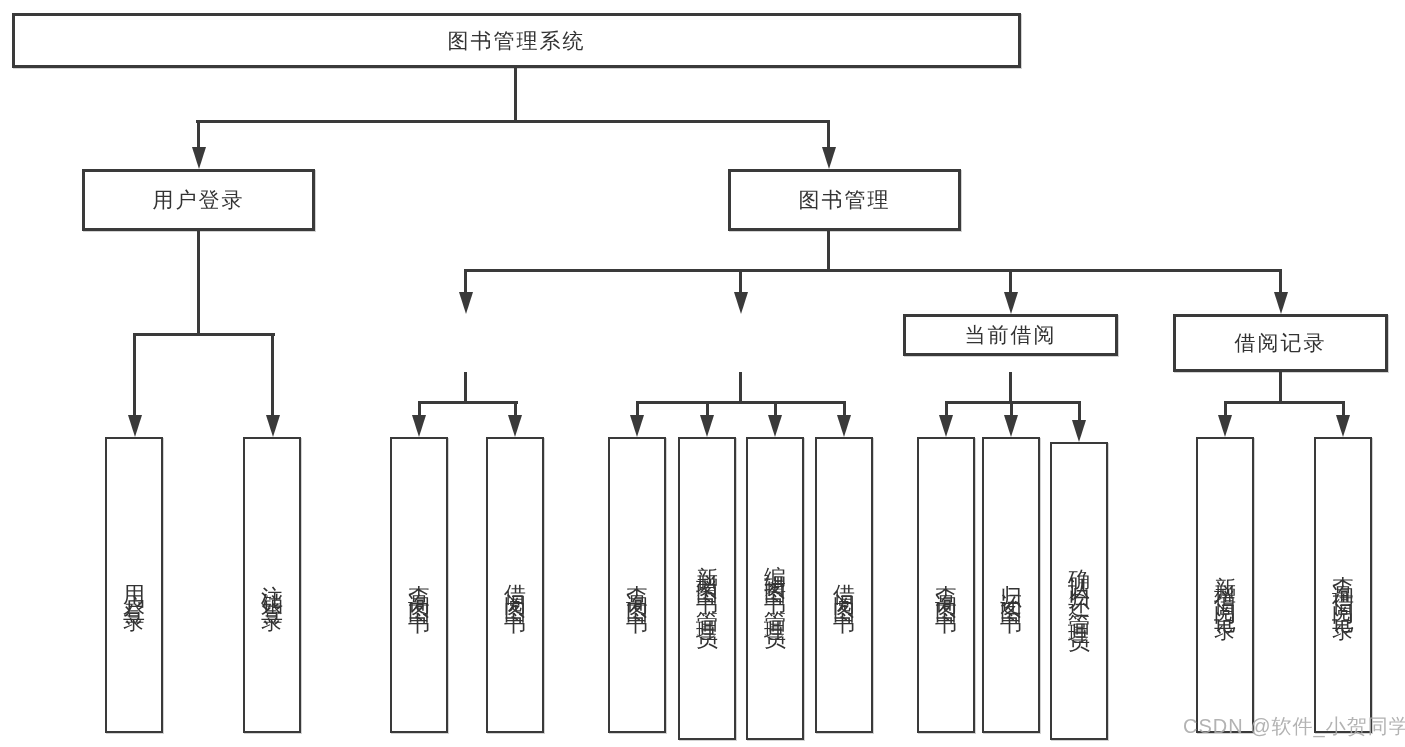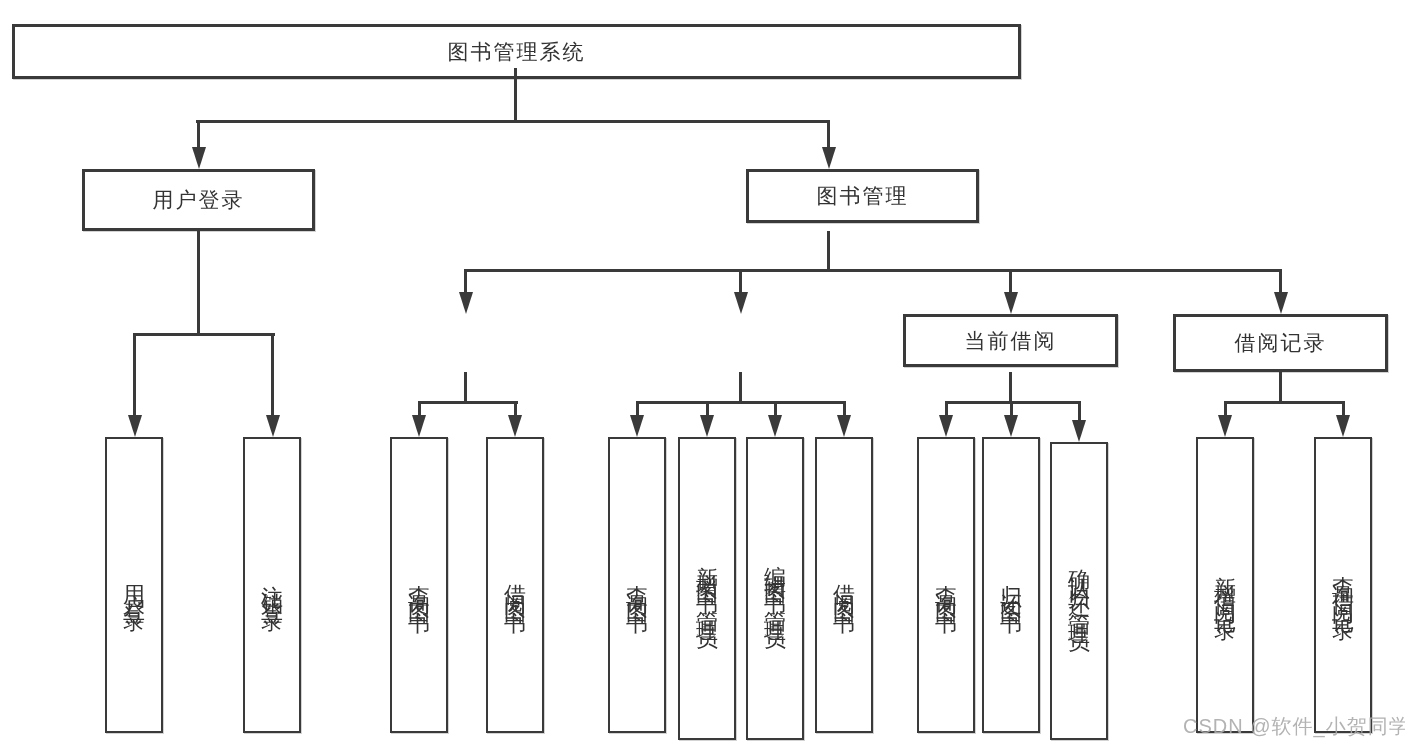--- a/index.html
+++ b/index.html
@@ -33,35 +33,35 @@
   .watermark{
     position:absolute;color:var(--watermark);font-size:20px;letter-spacing:1px;
     white-space:nowrap;opacity:0.9;
   }
 </style>
 </head>
 <body>
 
 <div class="canvas">
 
-  <div class="node" style="left:12px;top:24px;width:1009px;height:55px">
+  <div class="node" style="left:12px;top:13px;width:1009px;height:55px">
     <span>图书管理系统</span>
   </div>
 
   <div class="vline" style="left:514px;top:68px;width:3px;height:52px"></div>
   <div class="hline" style="left:196px;top:120px;width:634px;height:3px"></div>
   <div class="vline" style="left:197px;top:120px;width:3px;height:30px"></div>
   <div class="arrow" style="left:192px;top:147px"></div>
   <div class="vline" style="left:827px;top:120px;width:3px;height:30px"></div>
   <div class="arrow" style="left:822px;top:147px"></div>
 
   <div class="node" style="left:82px;top:169px;width:233px;height:62px">
     <span>用户登录</span>
   </div>
-  <div class="node" style="left:746px;top:169px;width:233px;height:54px">
+  <div class="node" style="left:728px;top:169px;width:233px;height:62px">
     <span>图书管理</span>
   </div>
 
   <div class="vline" style="left:197px;top:231px;width:3px;height:104px"></div>
   <div class="hline" style="left:133px;top:333px;width:142px;height:3px"></div>
   <div class="vline" style="left:133px;top:333px;width:3px;height:84px"></div>
   <div class="arrow" style="left:128px;top:415px"></div>
   <div class="vline" style="left:271px;top:333px;width:3px;height:84px"></div>
   <div class="arrow" style="left:266px;top:415px"></div>
 
@@ -69,21 +69,21 @@
   <div class="hline" style="left:464px;top:269px;width:818px;height:3px"></div>
   <div class="vline" style="left:464px;top:269px;width:3px;height:26px"></div>
   <div class="arrow" style="left:459px;top:292px"></div>
   <div class="vline" style="left:739px;top:269px;width:3px;height:26px"></div>
   <div class="arrow" style="left:734px;top:292px"></div>
   <div class="vline" style="left:1009px;top:269px;width:3px;height:26px"></div>
   <div class="arrow" style="left:1004px;top:292px"></div>
   <div class="vline" style="left:1279px;top:269px;width:3px;height:26px"></div>
   <div class="arrow" style="left:1274px;top:292px"></div>
 
-  <div class="node" style="left:903px;top:314px;width:215px;height:53px">
+  <div class="node" style="left:903px;top:314px;width:215px;height:42px">
     <span>当前借阅</span>
   </div>
   <div class="node" style="left:1173px;top:314px;width:215px;height:58px">
     <span>借阅记录</span>
   </div>
 
   <div class="vline" style="left:464px;top:372px;width:3px;height:31px"></div>
   <div class="hline" style="left:418px;top:401px;width:100px;height:3px"></div>
   <div class="vline" style="left:418px;top:401px;width:3px;height:16px"></div>
   <div class="arrow" style="left:412px;top:415px"></div>

